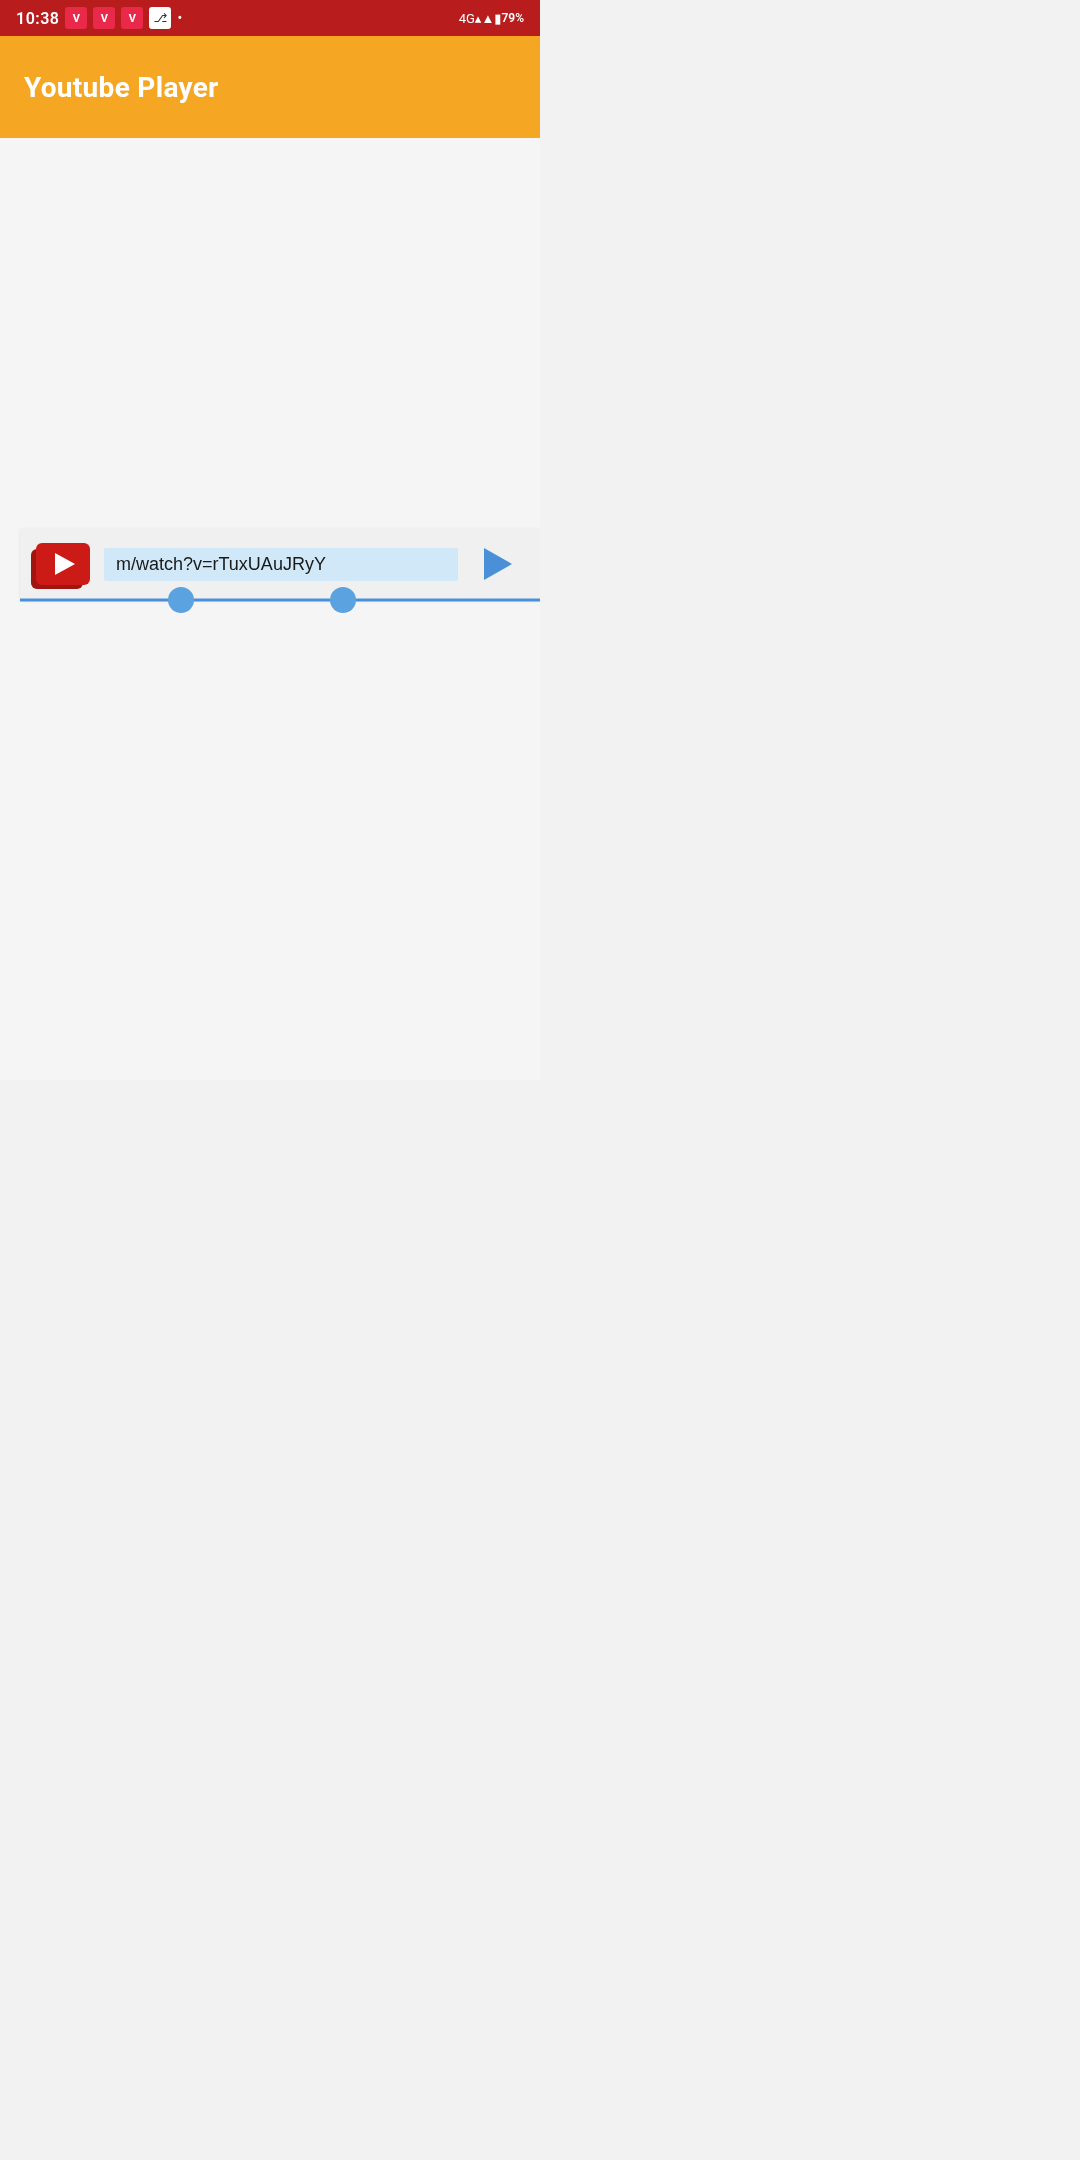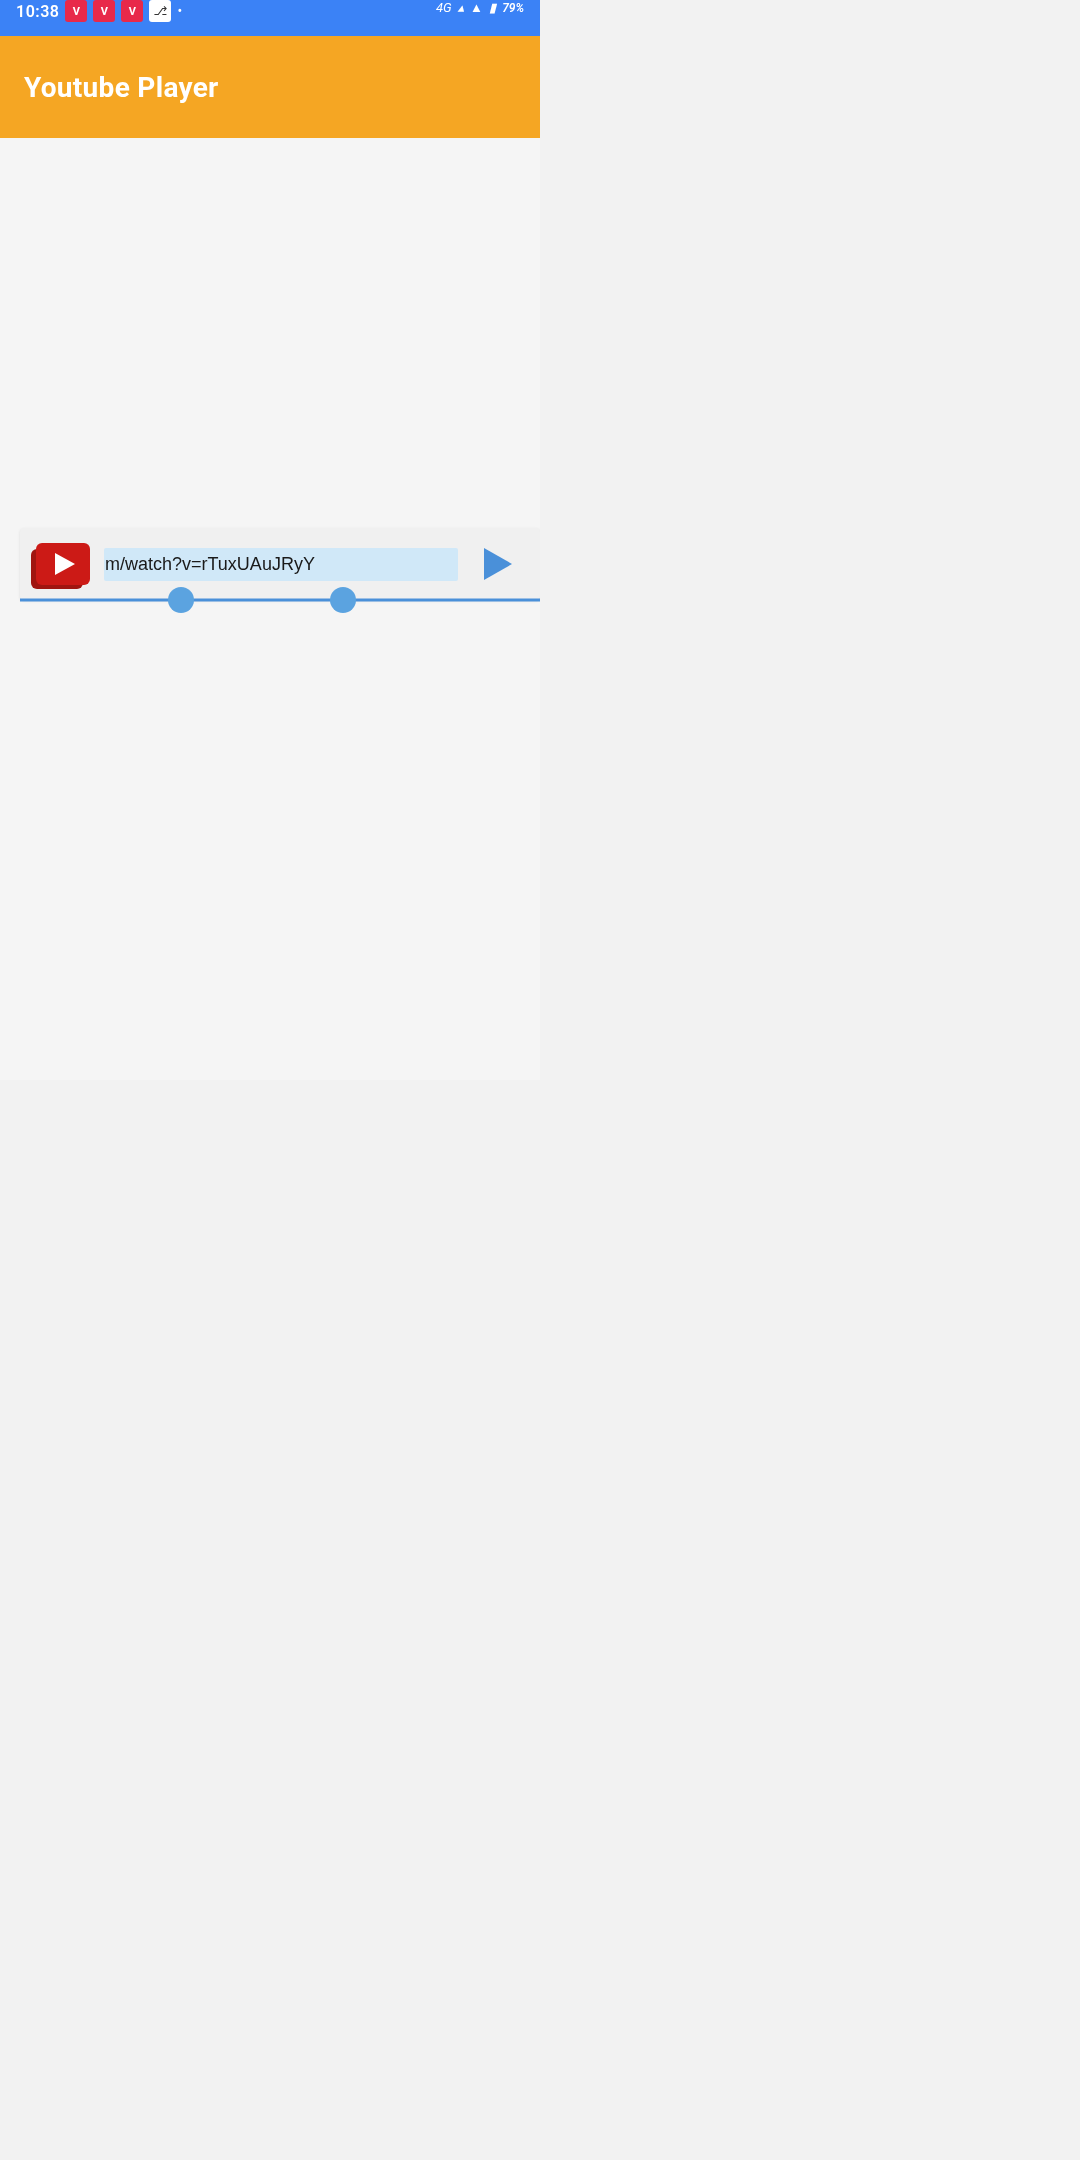--- a/index.html
+++ b/index.html
@@ -15,23 +15,23 @@
       background: #f2f2f2;
       font-family: 'Roboto', Arial, sans-serif;
       overflow: hidden;
       position: relative;
     }
 
     
     .status-bar {
       width: 100%;
       height: 36px;
-      background: #3b82f6;
-      display: flex;
-      align-items: flex-start;
+      background: #b91c1c;
+      display: flex;
+      align-items: center;
       justify-content: space-between;
       padding: 0 16px;
     }
 
     .status-bar-left {
       display: flex;
       align-items: center;
       gap: 6px;
     }
 
@@ -68,22 +68,20 @@
     }
 
     .dot-icon {
       color: white;
       font-size: 14px;
     }
 
     .status-bar-right {
       display: flex;
       align-items: center;
-      gap: 6px;
-      font-style: italic;
     }
 
     .status-text {
       color: white;
       font-size: 12px;
       font-weight: 600;
     }
 
     .signal-icon {
       color: white;
@@ -157,21 +155,21 @@
       margin-left: 3px;
     }
 
     .url-input-field {
       flex: 1;
       background: #d0e8f8;
       border: none;
       outline: none;
       font-size: 18px;
       color: #1a1a1a;
-      padding: 6px 1px;
+      padding: 6px 12px;
       border-radius: 2px;
       min-width: 0;
     }
 
     .play-button {
       background: transparent;
       border: none;
       cursor: pointer;
       display: flex;
       align-items: center;

